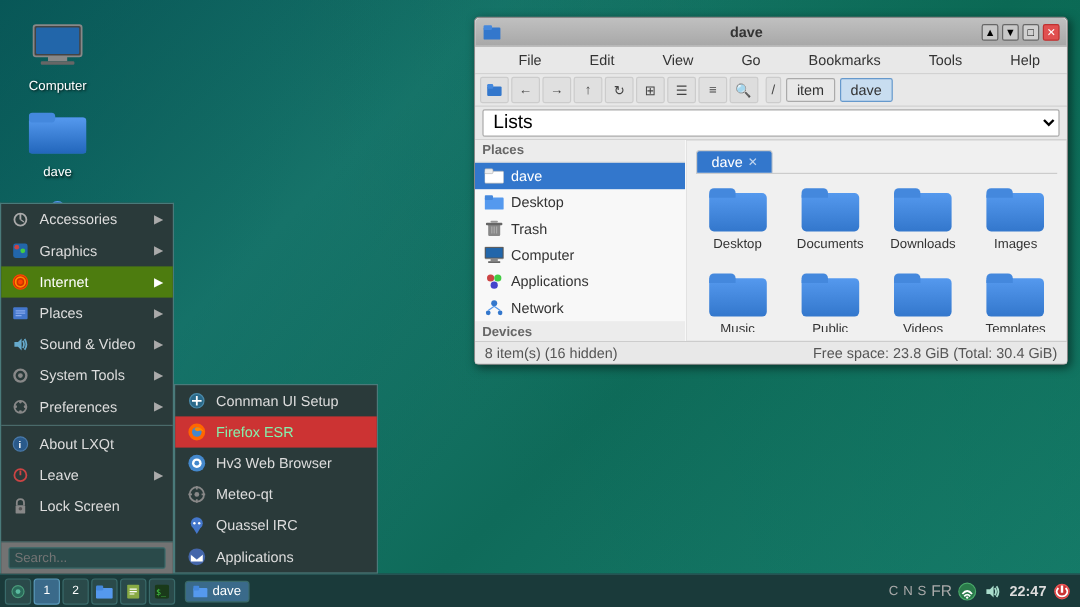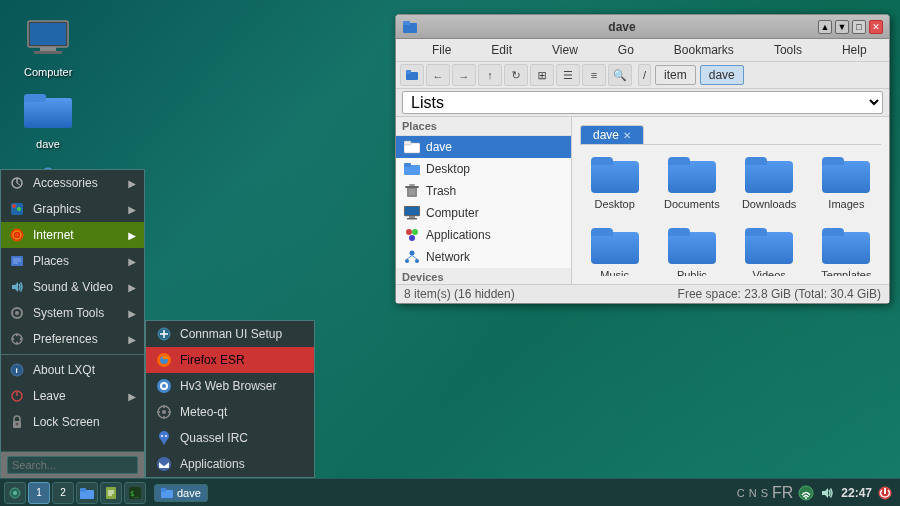--- a/index.html
+++ b/index.html
@@ -182,21 +182,21 @@
     }
     .submenu-item {
       display: flex;
       align-items: center;
       gap: 8px;
       padding: 5px 10px;
       cursor: pointer;
       color: #ddd;
       font-size: 12px;
     }
-    .submenu-item.firefox { background: #cc3333; color: #000000; }
+    .submenu-item.firefox { background: #cc3333; color: #86efac; }
     .submenu-icon {
       width: 16px;
       height: 16px;
       border-radius: 50%;
       display: flex;
       align-items: center;
       justify-content: center;
       font-size: 11px;
       flex-shrink: 0;
     }
@@ -958,21 +958,21 @@
         <span>dave</span>
       </div>
     </div>
 
     <div class="taskbar-spacer"></div>
 
     <div class="taskbar-right">
       <span style="color:#aaa; font-size:11px;">C</span>
       <span style="color:#aaa; font-size:11px;">N</span>
       <span style="color:#aaa; font-size:11px;">S</span>
-      <span style="color:#aaa; font-size:16px;">FR</span>
+      <span style="color:#aaa; font-size:13px;">FR</span>
 
       <div class="tray-icon">
         <svg width="16" height="16" viewBox="0 0 16 16">
           <circle cx="8" cy="8" r="7" fill="#2a7a4a" stroke="#4aaa6a" stroke-width="1"></circle>
           <path d="M4,10 Q8,5 12,10" stroke="white" stroke-width="1.5" fill="none"></path>
           <path d="M5.5,12 Q8,9 10.5,12" stroke="white" stroke-width="1.5" fill="none"></path>
           <circle cx="8" cy="13" r="1" fill="white"></circle>
         </svg>
       </div>
 

